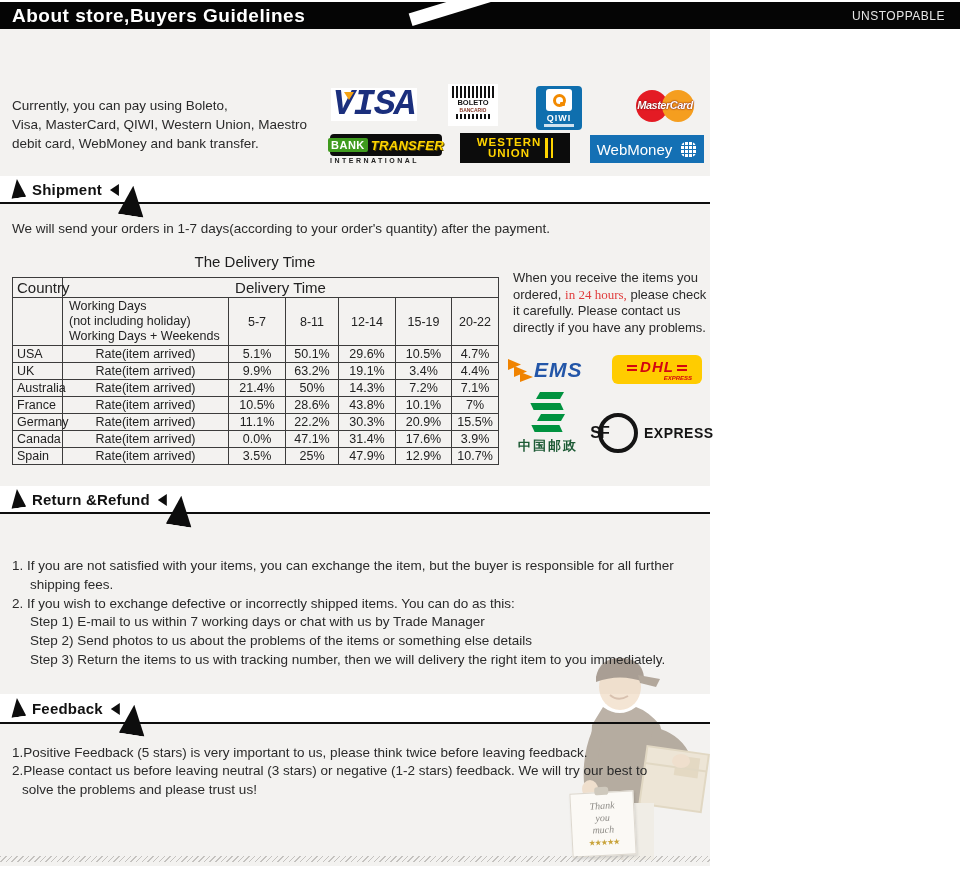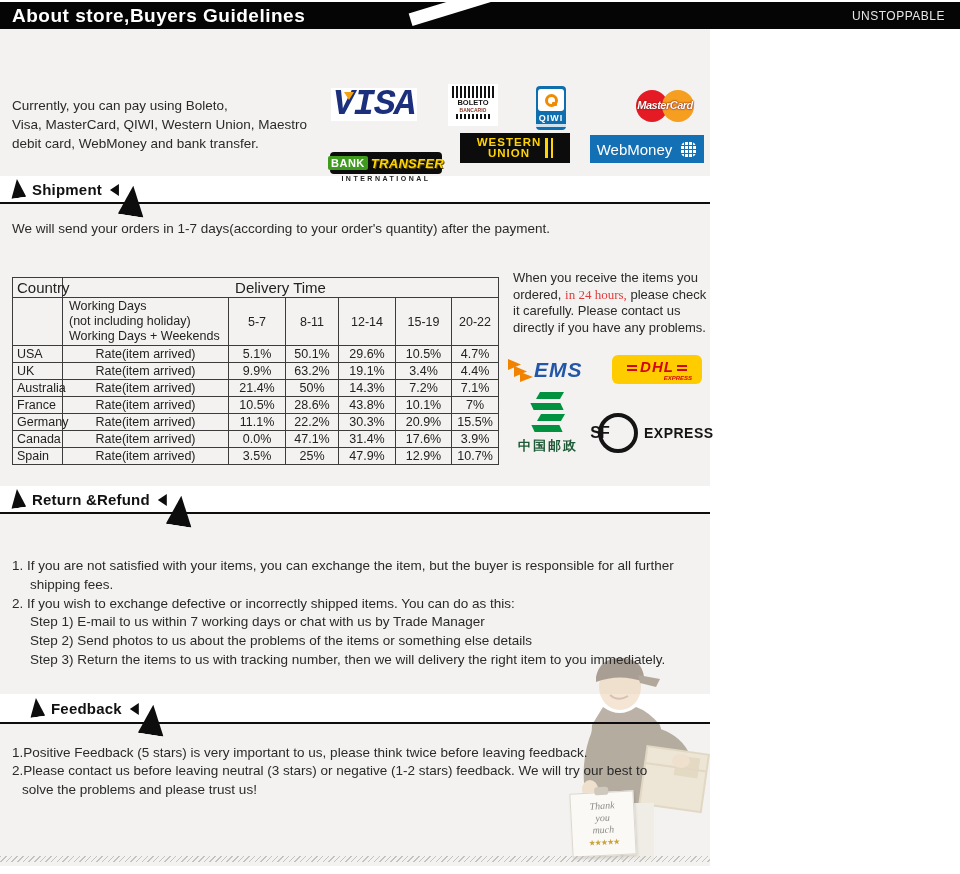--- a/index.html
+++ b/index.html
@@ -12,54 +12,54 @@
   
   .topbar { position:absolute; left:0; top:2px; width:960px; height:27px; background:#050505; z-index:8; }
   .topbar-title { position:absolute; left:12px; top:3px; font-size:19px; font-weight:bold; color:#fff; letter-spacing:.5px; }
   .topbar-slash { position:absolute; left:408px; top:-6px; width:118px; height:13px; background:#fff; transform:rotate(-17deg); }
   .topbar-brand { position:absolute; right:15px; top:7px; font-size:12px; color:#e6e6e6; letter-spacing:.5px; }
   
   .content-bg { position:absolute; left:0; top:29px; width:710px; height:837px; background:#f3f2f0; z-index:1; }
   
   .band { position:absolute; left:0; width:710px; height:28px; background:#fff;
           border-bottom:2px solid #0d0d0d; display:flex; align-items:center; overflow:visible; z-index:2; }
-  .band.no-border { border-bottom:none;padding-left:19px; }
+  .band.no-border { border-bottom:none; }
   .tri-up-left { width:15px; height:19px; background:#0d0d0d; clip-path:polygon(55% 0,100% 100%,0 100%);
                  transform:rotate(-8deg); margin:0 7px 2px 10px; flex:none; }
   .band-title { font-size:15px; font-weight:bold; color:#111; letter-spacing:.2px; }
   .tri-small-left { width:9px; height:12px; background:#0d0d0d; clip-path:polygon(100% 0,100% 100%,0 50%);
                     margin:2px 1px 0 8px; flex:none; }
   .tri-up-right { width:26px; height:30px; background:#0d0d0d; clip-path:polygon(42% 0,100% 100%,0 100%);
                   transform:rotate(9deg); margin:12px 0 -12px 0; flex:none; }
   .fb-line { position:absolute; left:0; top:722px; width:710px; height:2px; background:#0d0d0d; z-index:6; }
   
   .txt { position:absolute; font-size:13.5px; color:#2a2a2a; z-index:5; white-space:nowrap; }
   
   .logo { position:absolute; z-index:3; }
   .visa { left:331px; top:88px; width:86px; height:33px; background:#fff; display:flex; align-items:center; justify-content:center; }
   .visa-word { font-family:Liberation Mono, monospace; font-style:italic; font-weight:bold; font-size:36px; color:#1b2f7d; letter-spacing:-1px; }
   .visa-notch { position:absolute; left:13px; top:4px; width:10px; height:8px; background:#f4a213; clip-path:polygon(0 0,100% 0,50% 100%); }
   .boleto { left:448px; top:84px; width:50px; height:42px; background:#fff; text-align:center; padding-top:2px; }
   .barcode { height:12px; margin:0 4px; background:repeating-linear-gradient(90deg,#111 0 2px,transparent 2px 4px); }
   .barcode.short { height:5px; margin:1px 8px 0; }
   .boleto-name { font-size:7.5px; font-weight:bold; color:#111; line-height:8px; margin-top:1px; }
   .boleto-sub { font-size:5px; font-weight:bold; color:#8a3b2a; line-height:6px; }
-  .qiwi { left:536px; top:86px; width:30px; height:44px; background:#0f6fae; border-radius:4px; text-align:center; padding-top:3px; }
+  .qiwi { left:536px; top:86px; width:46px; height:44px; background:#0f6fae; border-radius:4px; text-align:center; padding-top:3px; }
   .qiwi-inner { width:26px; height:22px; background:#fff; border-radius:3px; margin:0 auto; display:flex; align-items:center; justify-content:center; }
   .qiwi-q { width:13px; height:13px; border:3px solid #f28a00; border-radius:50%; position:relative; }
   .qiwi-q::after { content:""; position:absolute; right:-2px; bottom:-2px; width:5px; height:4px; background:#f28a00; border-radius:1px; }
   .qiwi-name { font-size:9px; font-weight:bold; color:#fff; letter-spacing:1px; margin-top:2px; }
   .qiwi-sub { width:30px; height:3px; background:#cfe2ef; margin:1px auto 0; }
   .mc { left:632px; top:88px; width:66px; height:36px; }
   .mc-c { position:absolute; top:2px; width:32px; height:32px; border-radius:50%; }
   .mc-red { left:4px; background:#e41b24; }
   .mc-org { right:4px; background:#f59e1f; }
   .mc-word { position:absolute; left:0; right:0; top:11px; text-align:center; font-size:11px; font-style:italic; font-weight:bold; color:#fff;
              text-shadow:0 0 2px #7a1010,0 0 1px #7a1010; letter-spacing:-.5px; }
-  .bt { left:330px; top:152px; width:112px; text-align:center; }
+  .bt { left:330px; top:134px; width:112px; }
   .bt-box { height:22px; background:#0c0c0c; border-radius:4px; display:flex; align-items:center; justify-content:center; gap:3px; padding:0 4px; }
   .bt-bank { background:#3f9b1e; color:#fff; font-weight:bold; font-size:11px; padding:1px 3px; border-radius:2px; letter-spacing:.5px; }
   .bt-transfer { color:#ffd400; font-weight:bold; font-style:italic; font-size:13px; letter-spacing:.3px; text-shadow:1px 1px 0 #5a4a00; }
   .bt-intl { font-size:7px; font-weight:bold; color:#222; letter-spacing:2.5px; margin-top:1px; }
   .wu { left:460px; top:133px; width:110px; height:30px; background:#0c0c0c; display:flex; align-items:center; justify-content:center; gap:4px; }
   .wu-text { text-align:center; color:#ffd400; font-weight:bold; font-size:11.5px; line-height:11px; letter-spacing:1px; }
   .wu-bars { width:8px; height:20px; border-left:3px solid #ffd400; border-right:2px solid #ffd400; }
   .wm { left:590px; top:135px; width:114px; height:28px; background:#1470b4; display:flex; align-items:center; justify-content:center; gap:8px; }
   .wm-word { color:#fff; font-size:15px; }
   .wm-globe { width:17px; height:17px; border-radius:50%;
@@ -182,20 +182,21 @@
 
   <div class="band" style="top:176px;">
     <span class="tri-up-left"></span>
     <span class="band-title">Shipment</span>
     <span class="tri-small-left"></span>
     <span class="tri-up-right"></span>
   </div>
 
   <div class="txt" style="left:12px; top:221px;">We will send your orders in 1-7 days(according to your order's quantity) after the payment.</div>
 
+  <div class="tbl-title">The Delivery Time</div>
 
   <table class="delivery">
     <colgroup>
       <col style="width:50px">
         <col style="width:166px">
         <col style="width:57px">
       <col style="width:53px">
         <col style="width:57px">
         <col style="width:56px">
         <col style="width:47px">

